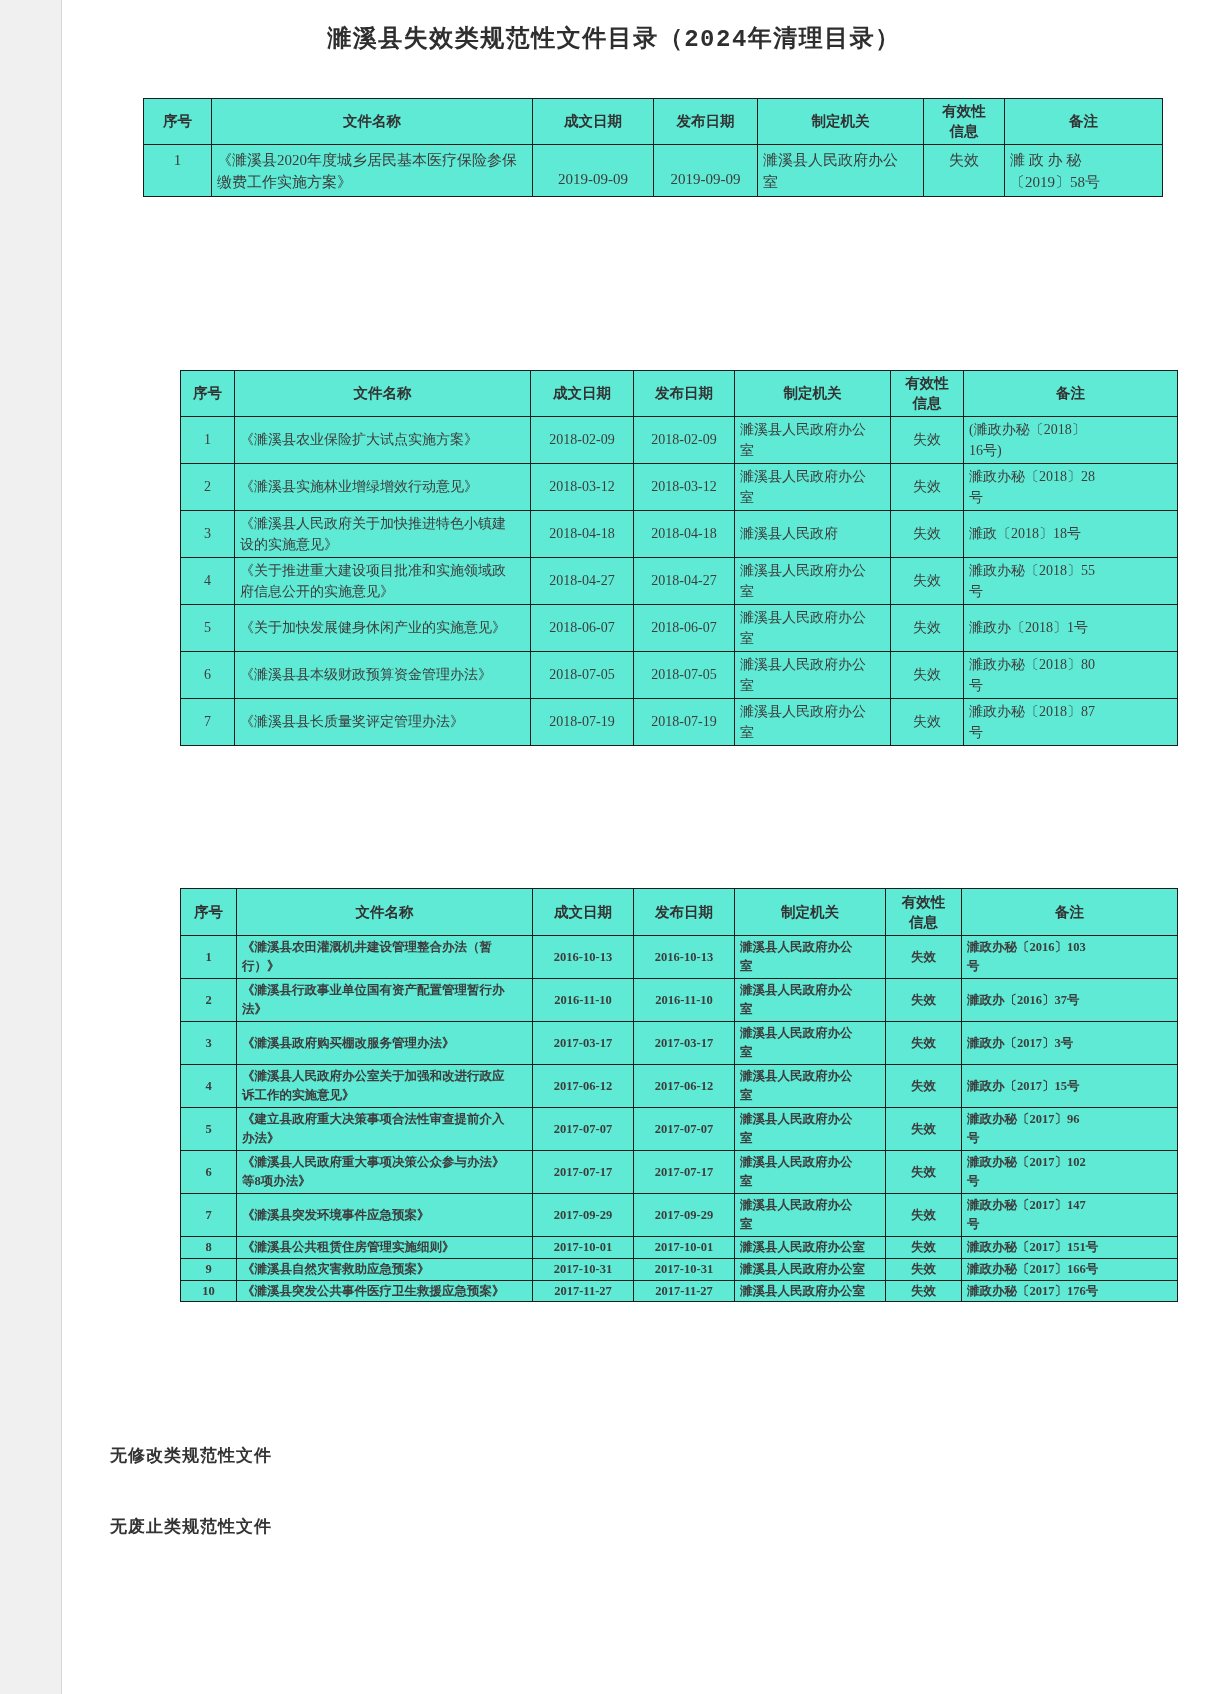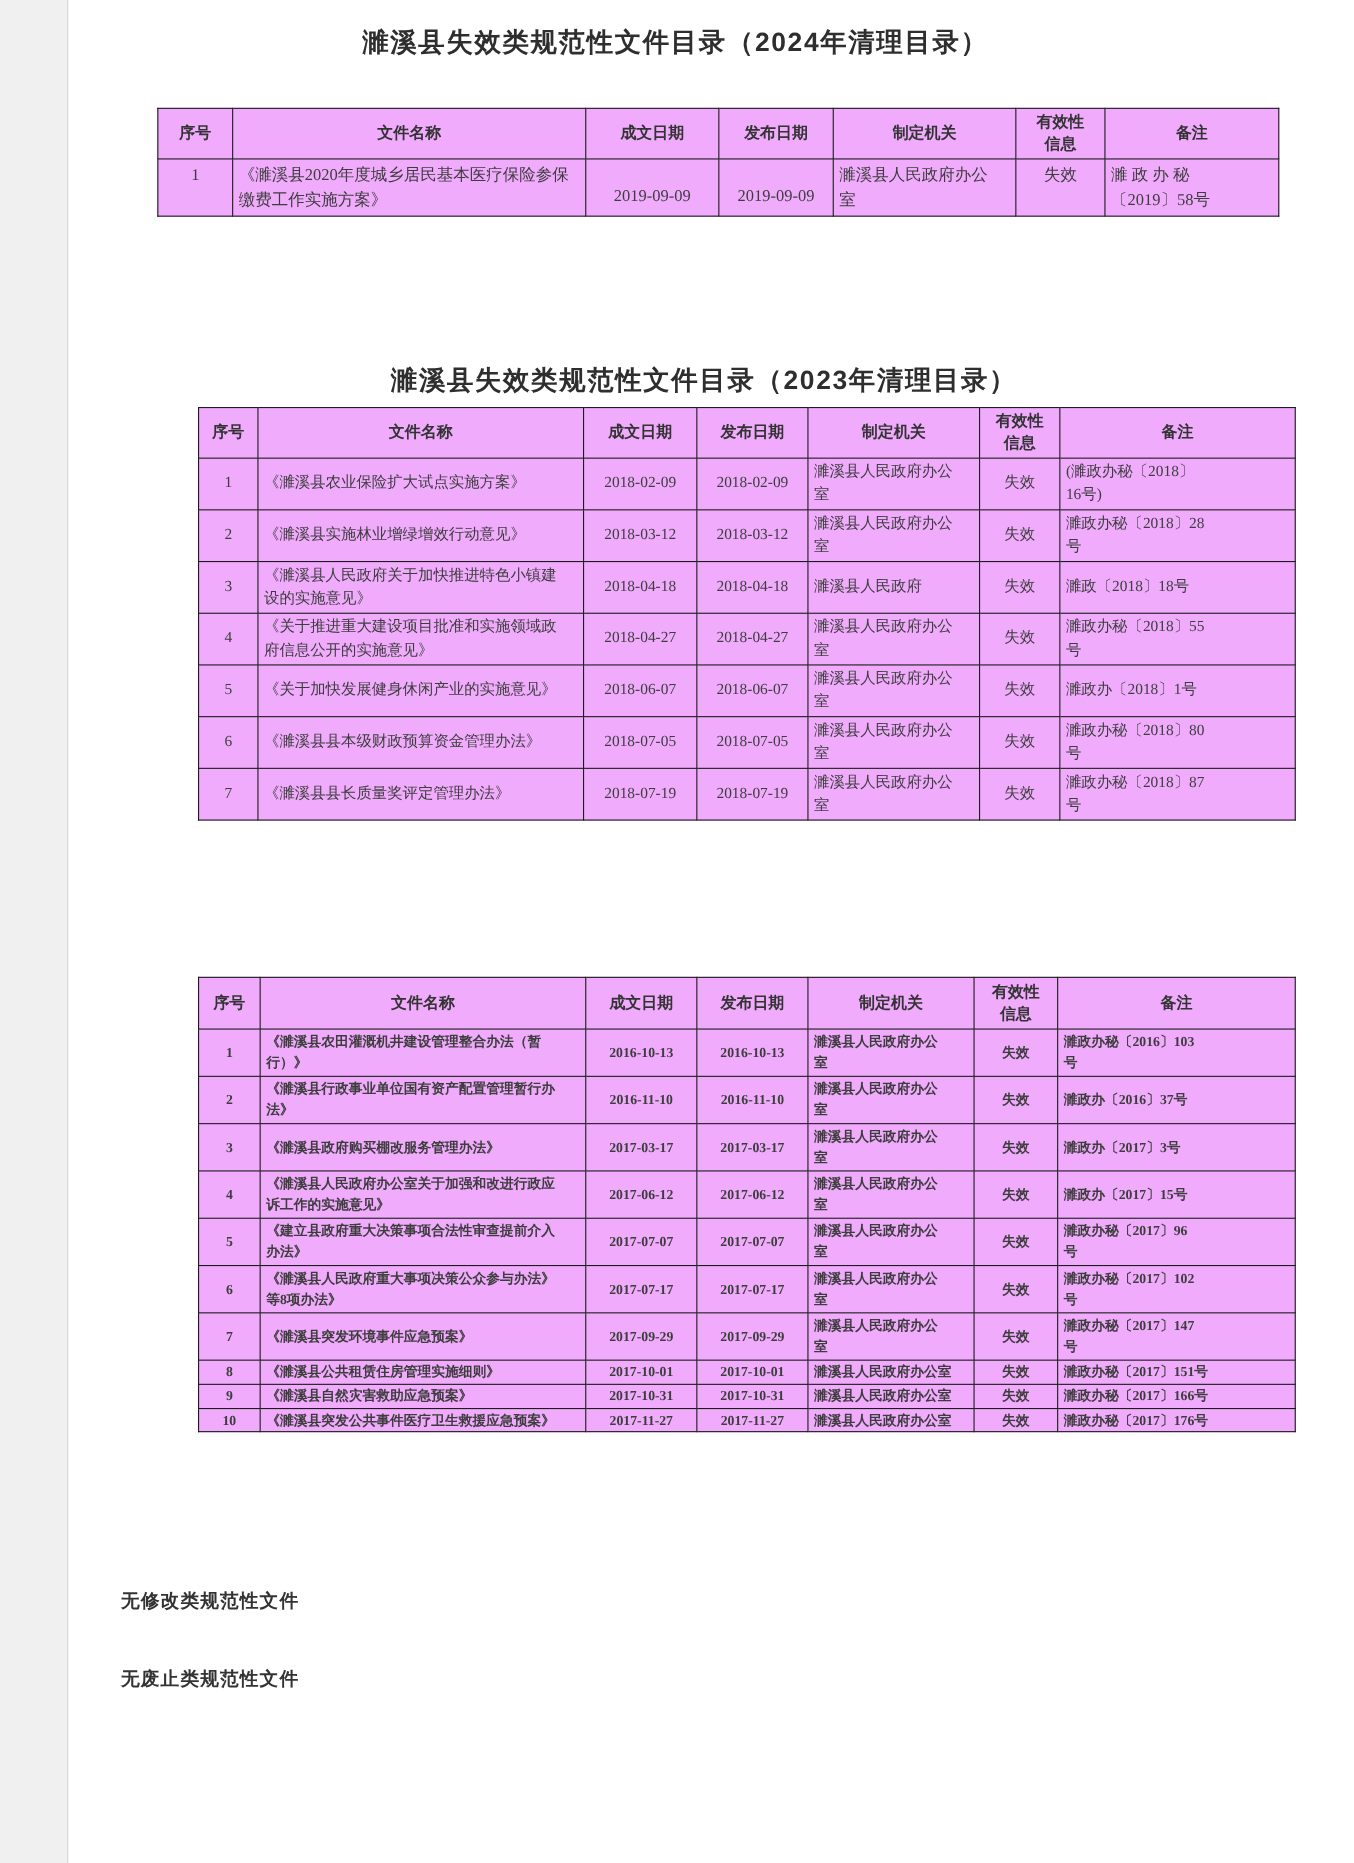--- a/index.html
+++ b/index.html
@@ -1,26 +1,26 @@
 <!DOCTYPE html>
 <html><head>
 <meta charset="utf-8">
 <style>
   html,body{margin:0;padding:0;background:#ffffff;}
   #page{position:relative;width:1231px;height:1694px;background:#ffffff;overflow:hidden;
         font-family:"Liberation Serif", serif;}
   .left-strip{position:absolute;left:0;top:0;width:61px;height:1694px;background:#f0f0f0;
         border-right:1px solid #d6d6d6;}
   .title{position:absolute;font-weight:bold;font-size:24px;text-align:center;color:#2e2e2e;
-        font-family:Liberation Sans, sans-serif;letter-spacing:1.5px;white-space:nowrap;}
+        font-family:Liberation Mono, monospace;letter-spacing:1.5px;white-space:nowrap;}
   #title-0{left:143px;top:22px;width:942px;}
   #title-1{left:180px;top:330px;width:920px;}
   #title-2{left:180px;top:832px;width:920px;}
 
-  table.doc-table{position:absolute;border-collapse:collapse;table-layout:fixed;color:#3d3d3d;background:#f0abfc;}
+  table.doc-table{position:absolute;border-collapse:collapse;table-layout:fixed;color:#3d3d3d;background:#5eead4;}
   .doc-table th,.doc-table td{border:1px solid #1c1c1c;padding:2px 5px;white-space:pre-line;
         vertical-align:middle;line-height:1.5;}
   .doc-table th{font-family:"Liberation Sans", sans-serif;font-weight:bold;font-size:14.5px;
         text-align:center;line-height:1.4;color:#333;}
   .cell-index,.cell-date-written,.cell-date-published,.cell-validity{text-align:center;}
   .cell-file-name,.cell-issuing-body,.cell-remark{text-align:left;}
 
   
   #t0{left:143px;top:98px;width:942px;}
   #t0 th{height:40px;}
@@ -93,21 +93,20 @@
           <td class="cell-date-published">2019-09-09</td>
           <td class="cell-issuing-body">濉溪县人民政府办公
 室</td>
           <td class="cell-validity">失效</td>
           <td class="cell-remark">濉  政  办  秘
 〔2019〕58号</td>
         </tr>
       </tbody>
   </table>
 
-  <div class="title" id="title-1">濉溪县失效类规范性文件目录（2023年清理目录）</div>
   <table class="doc-table" id="t1">
     <thead>
         <tr>
           <th class="cell-index">序号</th>
           <th class="cell-file-name">文件名称</th>
           <th class="cell-date-written">成文日期</th>
           <th class="cell-date-published">发布日期</th>
           <th class="cell-issuing-body">制定机关</th>
           <th class="cell-validity">有效性
 信息</th>

